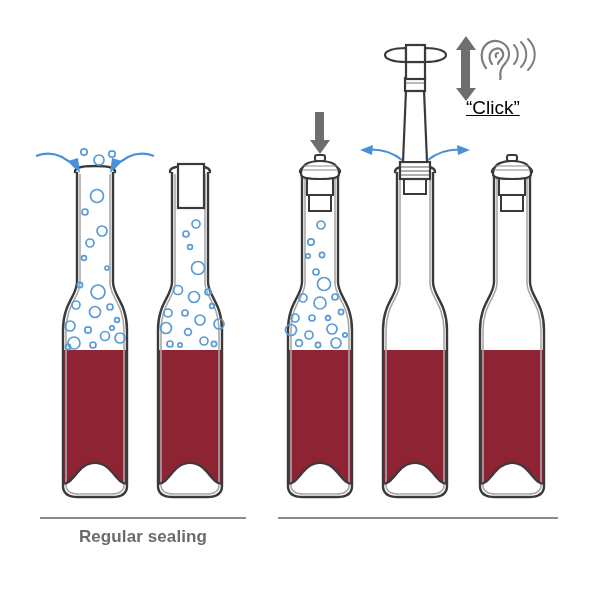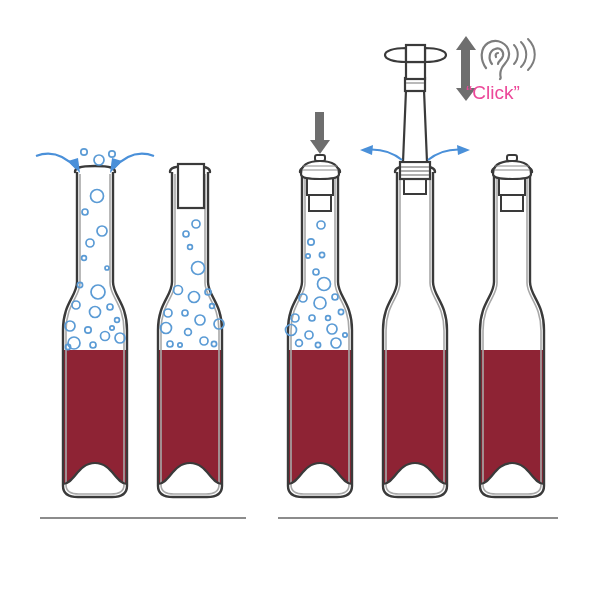--- a/index.html
+++ b/index.html
@@ -53,25 +53,26 @@
     width: 206px;
   }
   .caption-vacuum {
     left: 278px;
     top: 527px;
     width: 280px;
   }
   .click-label {
     position: absolute;
     left: 466px;
-    top: 82px;
+    top: 97px;
     font-family: "Liberation Sans", sans-serif;
     font-size: 19px;
-    color: #ec4899;
+    color: #000000;
     white-space: nowrap;
+    text-decoration: underline;
   }
 </style>
 </head>
 <body>
 
 <div id="stage">
 
   <svg class="diagram" viewBox="0 0 600 600" xmlns="http://www.w3.org/2000/svg">
 
     <defs>
@@ -307,16 +308,17 @@
         <rect x="507" y="155" width="10" height="6" rx="2" fill="#ffffff" stroke="#3a3a3a" stroke-width="2"></rect>
       </g>
     </g>
 
     <line x1="40" y1="518" x2="246" y2="518" stroke="#8c8c8c" stroke-width="2.2"></line>
     <line x1="278" y1="518" x2="558" y2="518" stroke="#8c8c8c" stroke-width="2.2"></line>
 
   </svg>
 
   <div class="caption-layer">
+    <div class="caption caption-regular">Regular sealing</div>
     <div class="click-label">“Click”</div>
   </div>
 
 </div>
 
 </body></html>

